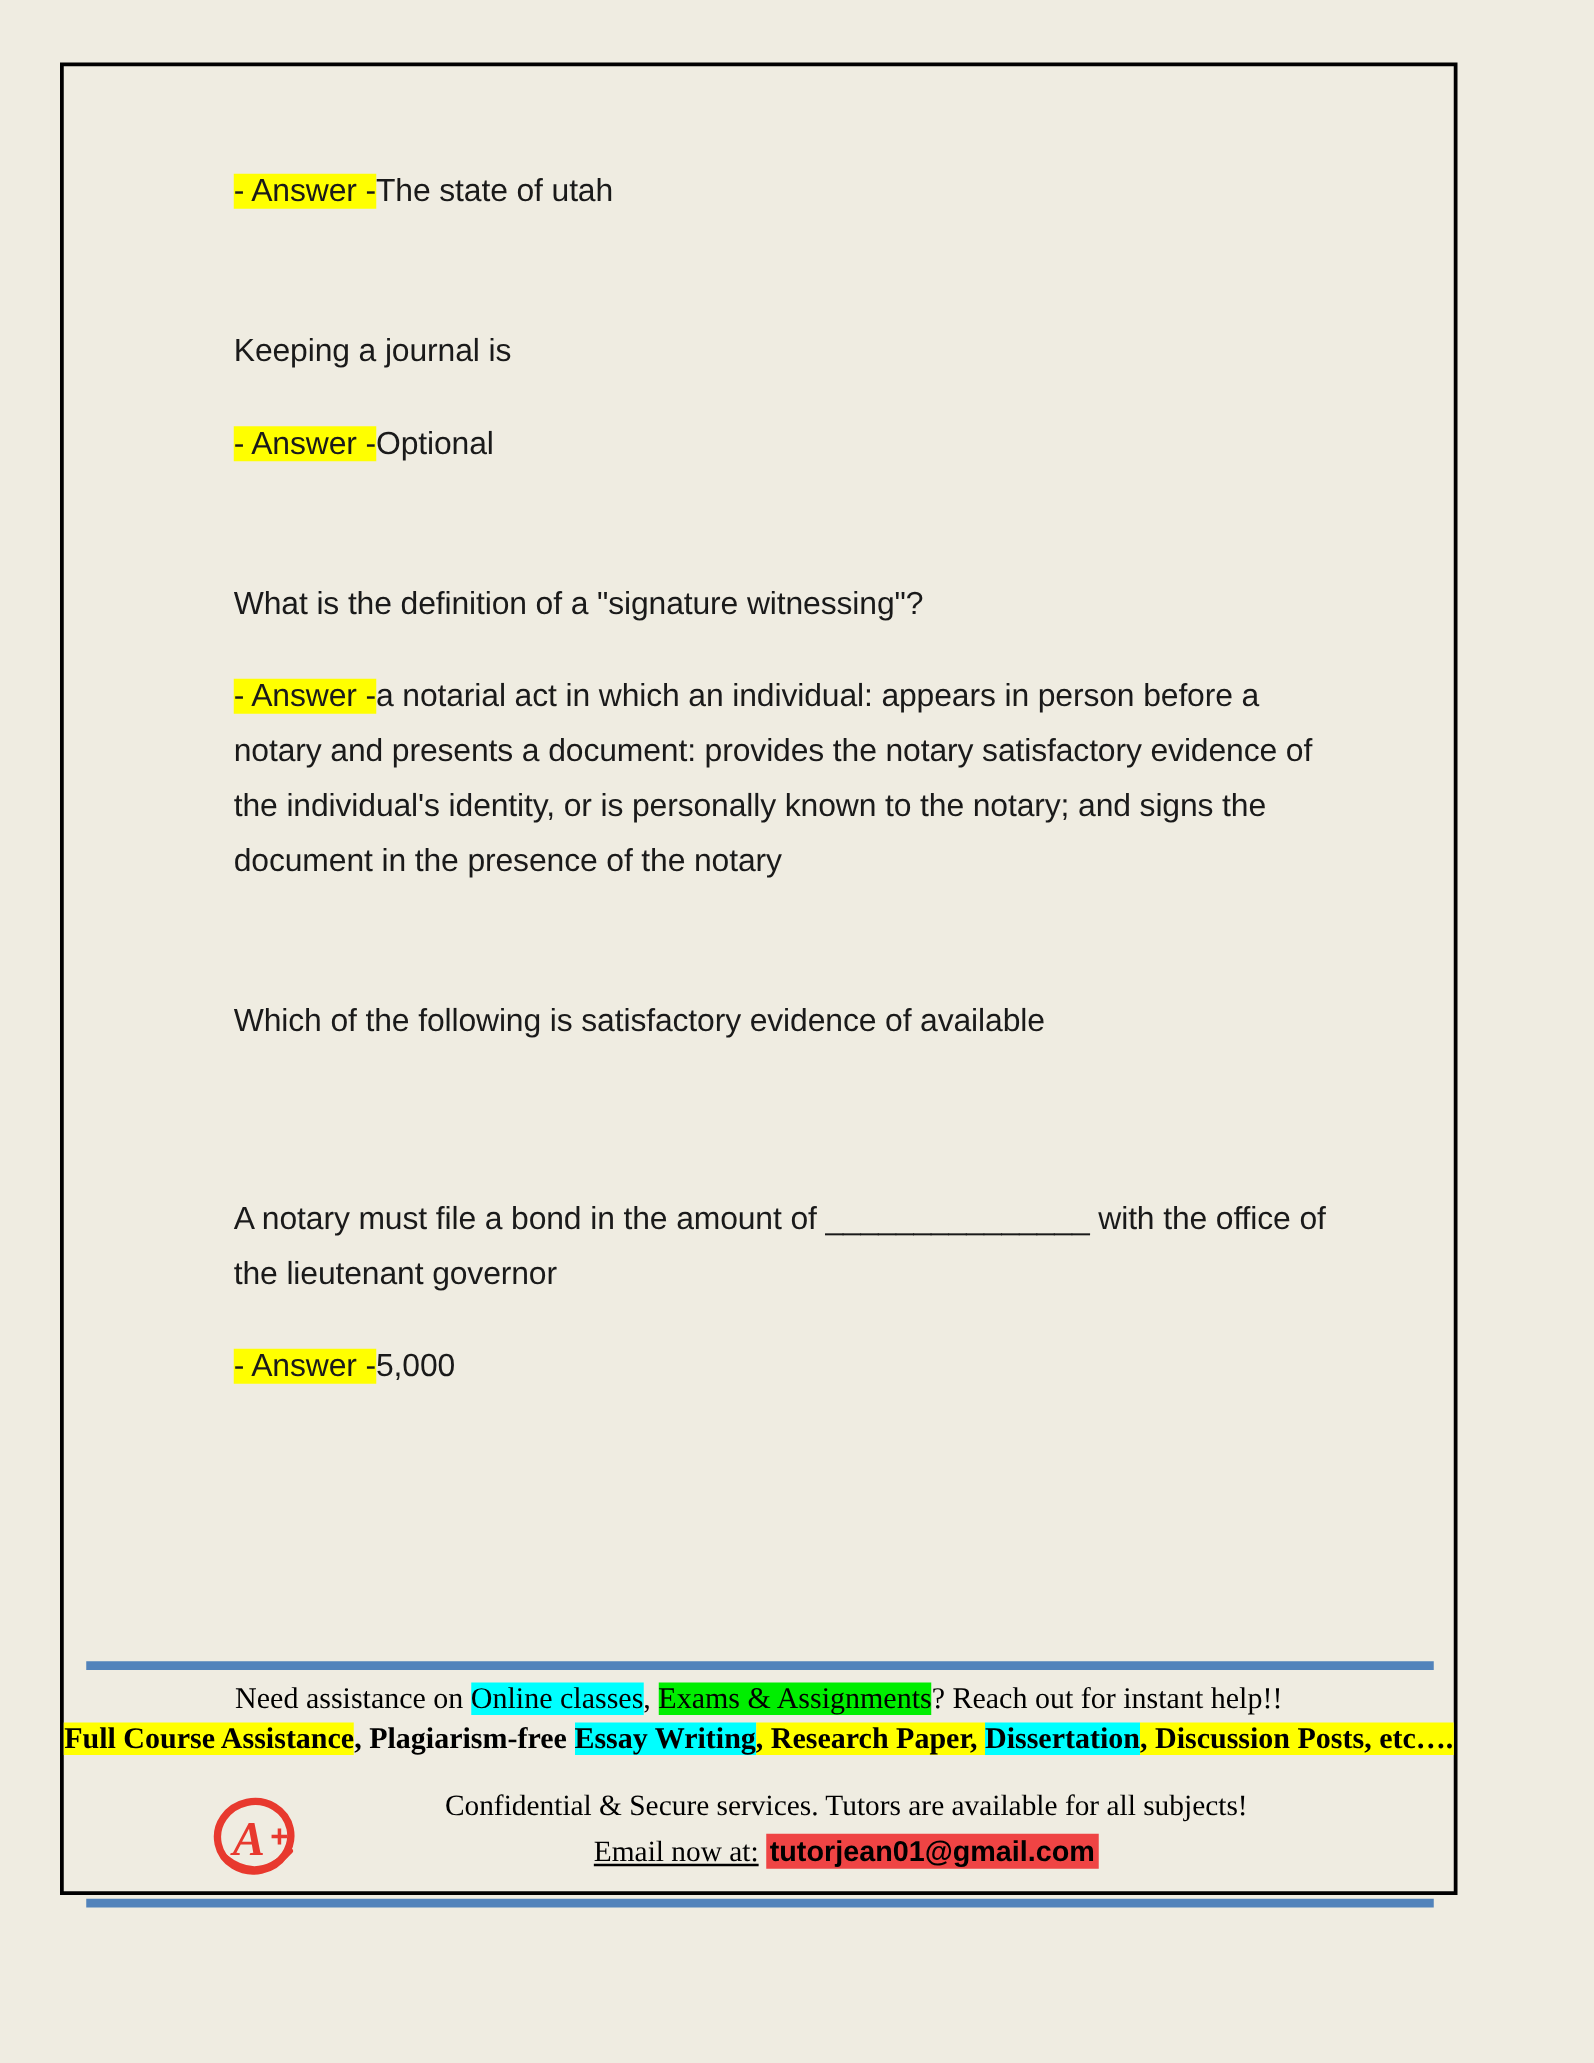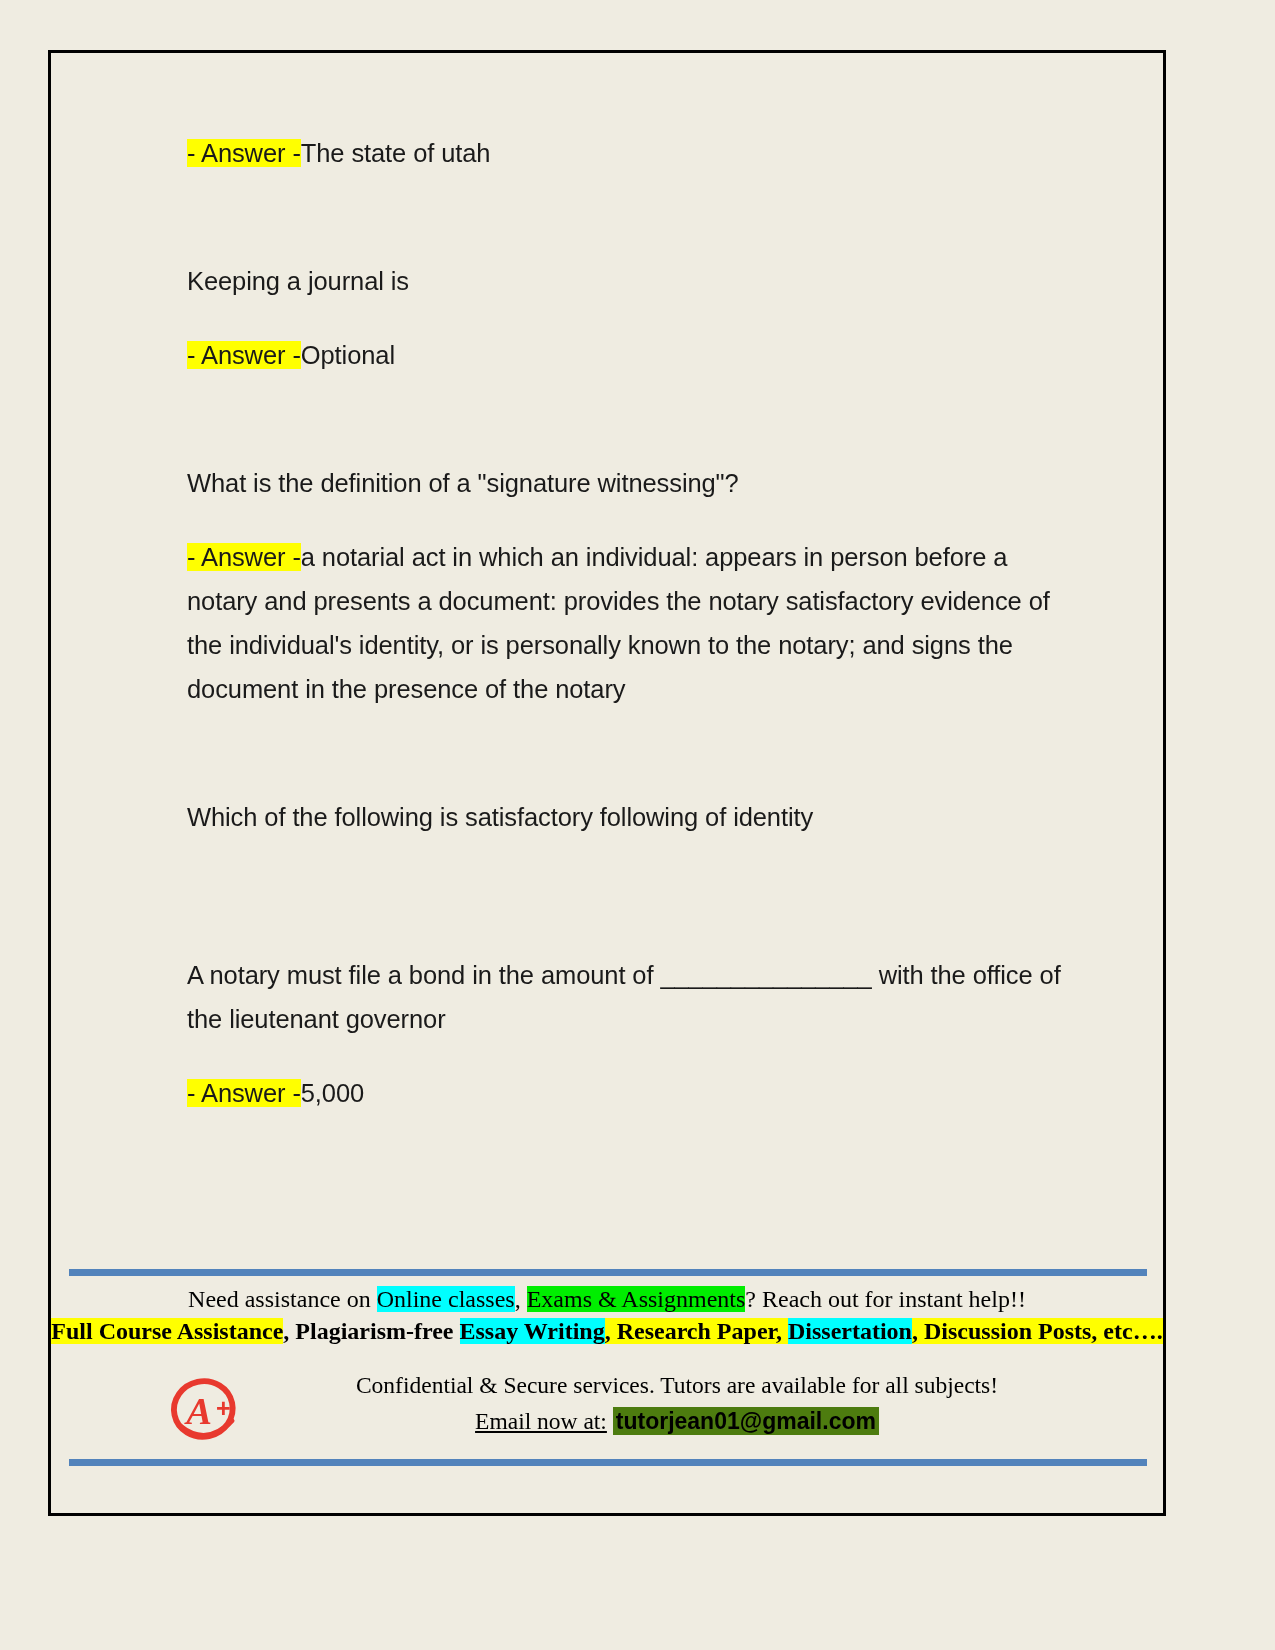--- a/index.html
+++ b/index.html
@@ -56,21 +56,21 @@
   .hl-green {
     background: #00ee00;
   }
 
   
   .footer {
     position: absolute;
     left: 0;
     right: 0;
     bottom: 0;
-    height: 244px;
+    height: 184px;
   }
 
   .rule {
     position: absolute;
     left: 18px;
     width: 1078px;
     height: 7px;
     background: #5283bb;
   }
   .rule-top { top: 0px; }
@@ -114,21 +114,21 @@
     font-family: "Liberation Serif", serif;
     font-size: 23.5px;
     line-height: 36px;
     color: #000;
   }
 
   .email {
     font-family: "Liberation Sans", sans-serif;
     font-weight: bold;
     font-size: 23px;
-    background: #4d7c0f;
+    background: #ef4444;
     padding: 1px 3px;
   }
   .email-label {
     font-family: "Liberation Serif", serif;
     text-decoration: underline;
   }
 </style>
 </head>
 <body>
 
@@ -152,21 +152,21 @@
 
     <div class="qa-block">
       <div class="line">What is the definition of a "signature witnessing"?</div>
       <div class="spacer-sm"></div>
       <div class="line"><span class="hl-yellow">- Answer -</span><span>a notarial act in which an individual: appears in person before a notary and presents a document: provides the notary satisfactory evidence of the individual's identity, or is personally known to the notary; and signs the document in the presence of the notary</span></div>
     </div>
 
     <div class="spacer-lg"></div>
 
     <div class="qa-block">
-      <div class="line">Which of the following is satisfactory following of identity</div>
+      <div class="line">Which of the following is satisfactory evidence of available</div>
       <div class="spacer-sm"></div>
     </div>
 
     <div class="spacer-lg"></div>
 
     <div class="qa-block">
       <div class="line"><span>A notary must file a bond in the amount of </span><span>_______________</span><span> with the office of the lieutenant governor</span></div>
       <div class="spacer-sm"></div>
       <div class="line"><span class="hl-yellow">- Answer -</span><span>5,000</span></div>
     </div>

